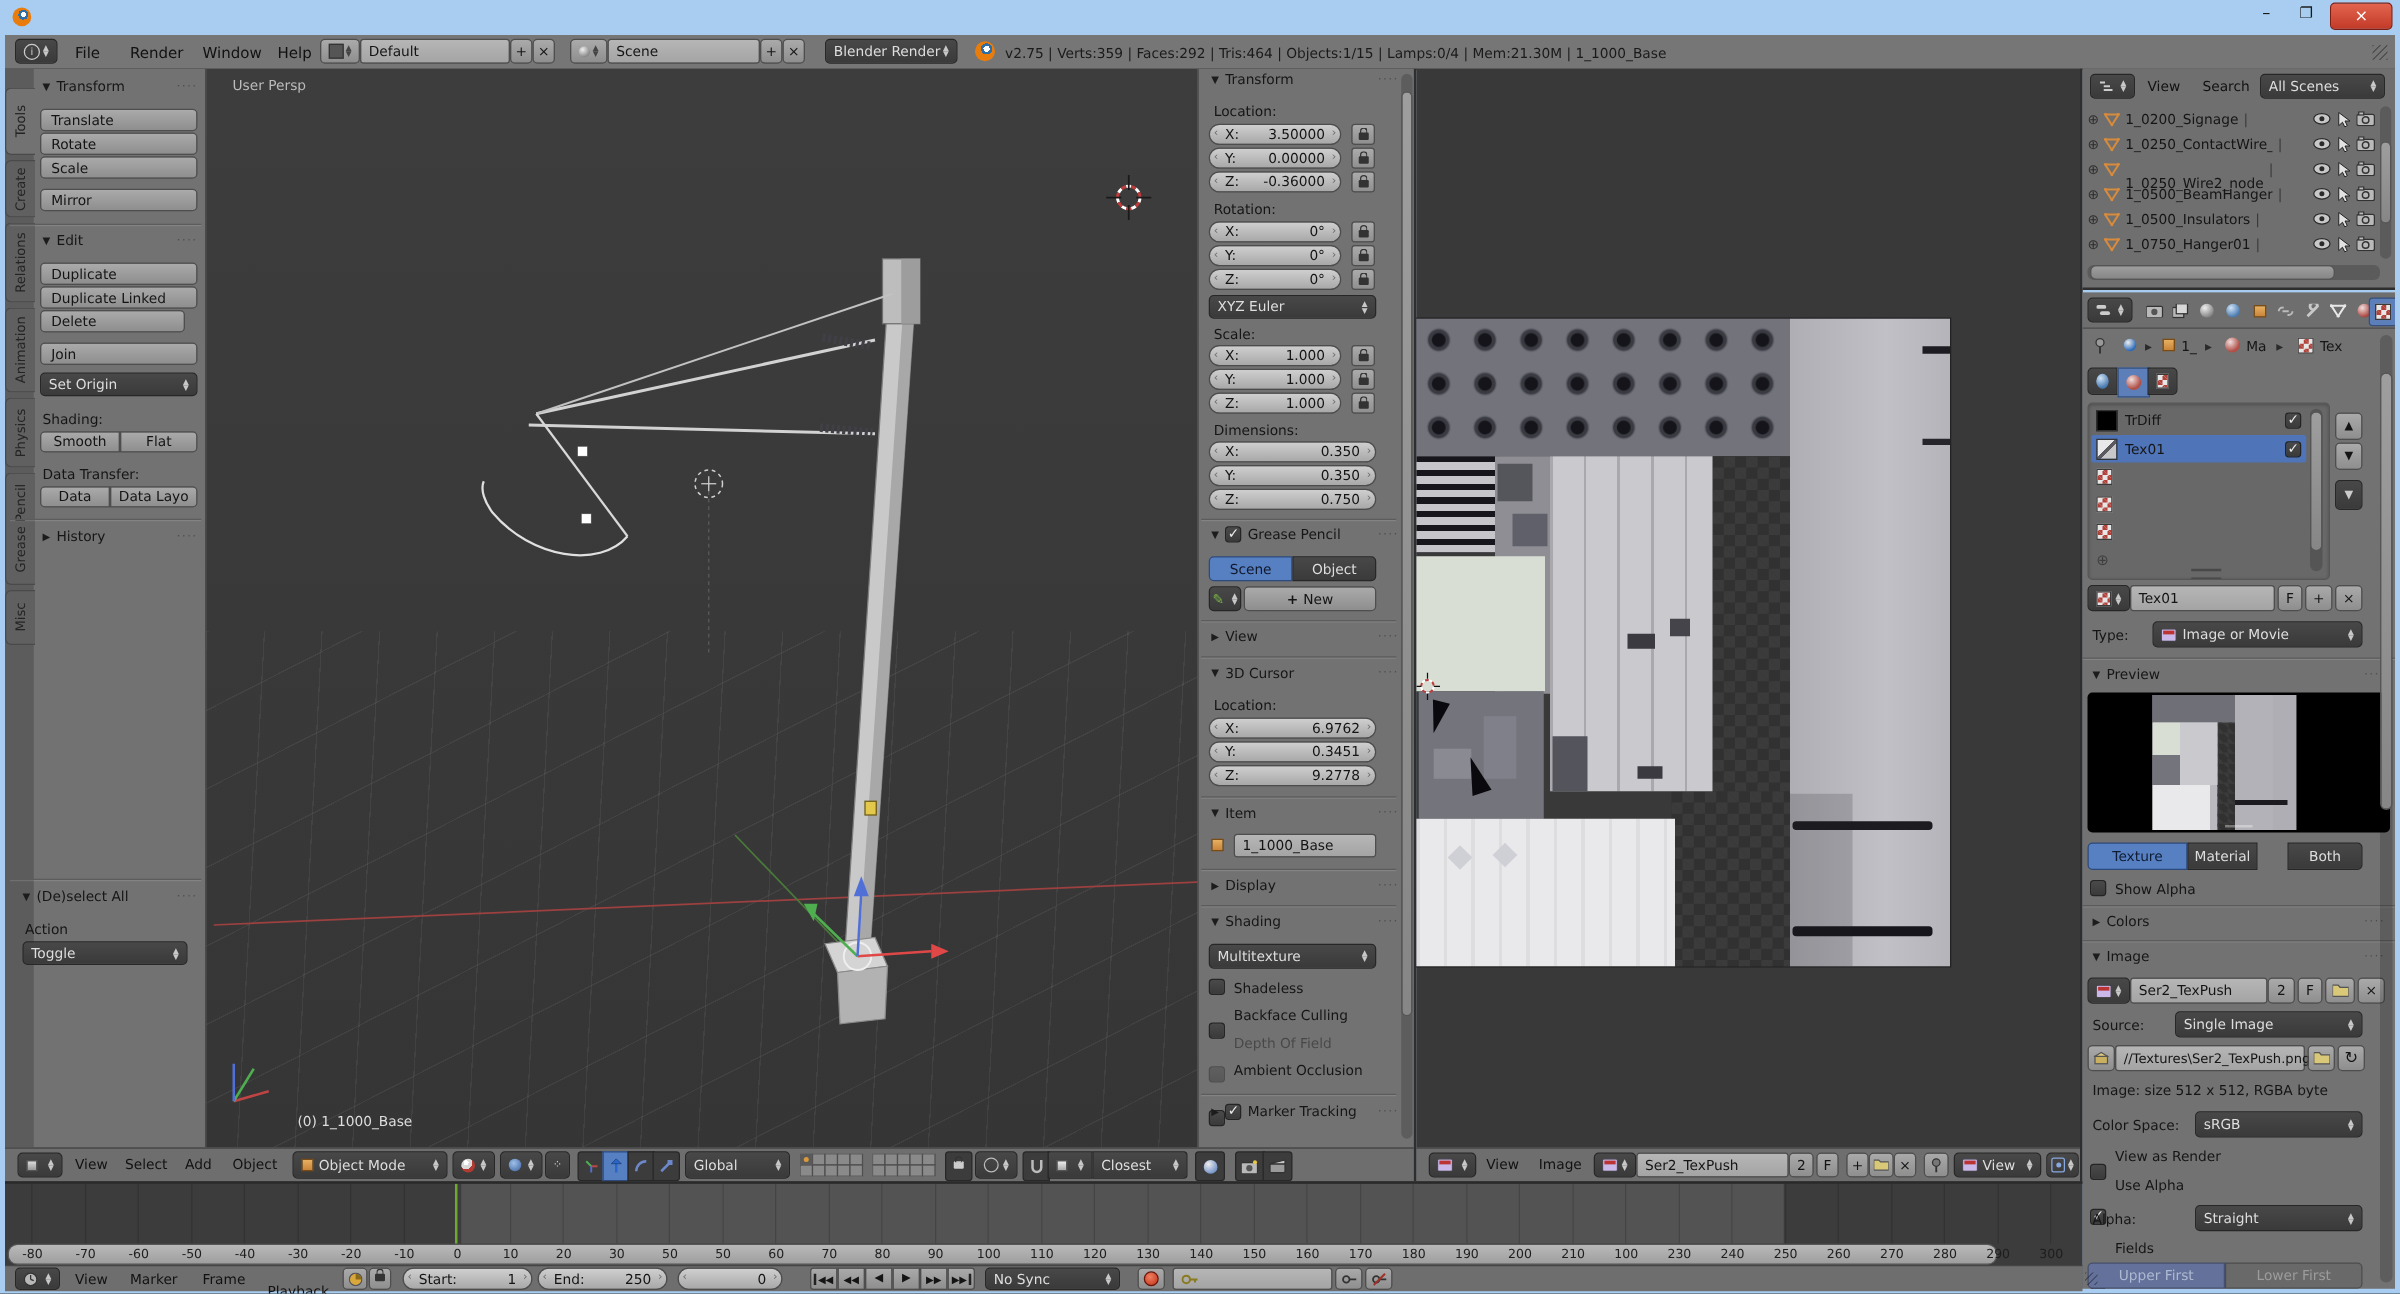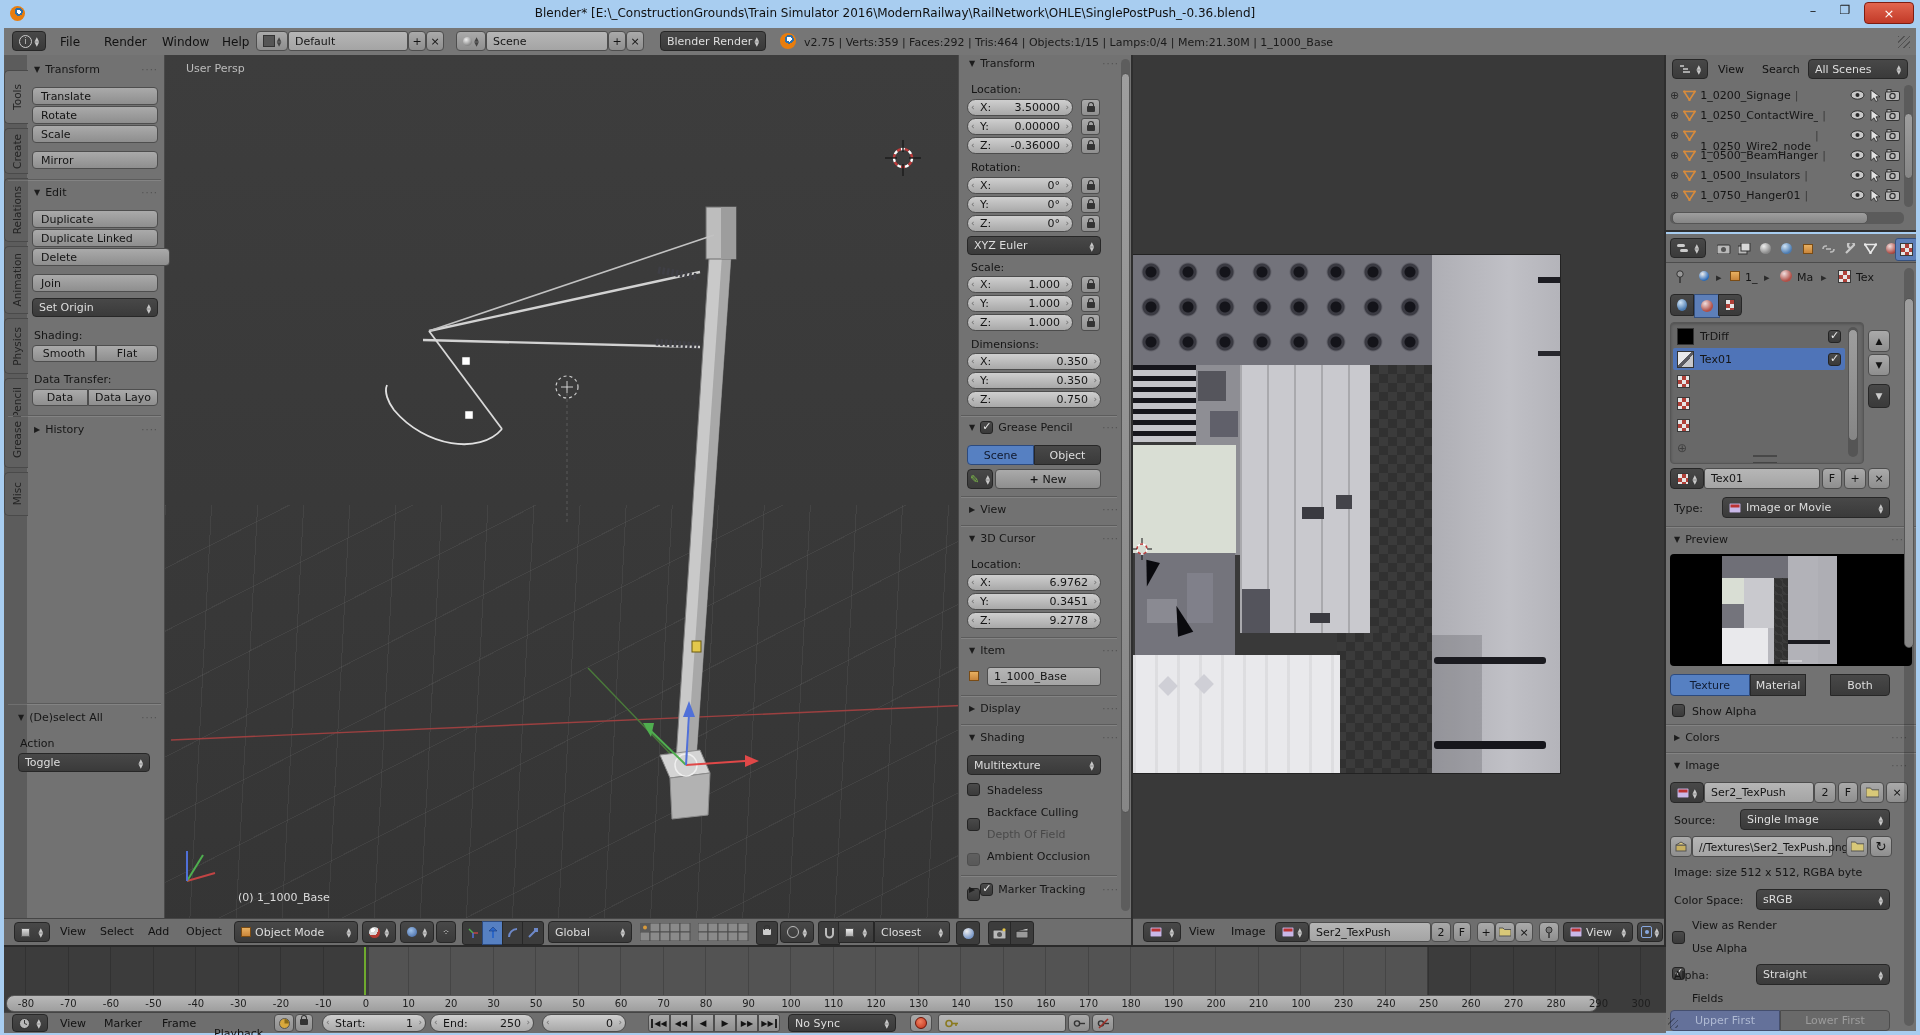--- a/index.html
+++ b/index.html
@@ -46,21 +46,20 @@
   .scrt{background:rgba(0,0,0,.18);border-radius:5px;}
   .scrh{background:linear-gradient(#9e9e9e,#868686);border:1px solid #555;border-radius:5px;box-sizing:border-box;}
 </style>
 </head>
 <body>
 
 <div id="app">
 
   <div class="r" style="left:0;top:0;width:1920px;height:28px;">
     <div class="r" style="left:10px;top:6px;width:15px;height:15px;border-radius:50%;background:radial-gradient(circle at 58% 38%, #fff 0 2px, #2f6fa8 2px 4px, #e87d0d 4px);"></div>
-    <div class="r txt" style="left:0;top:6px;width:1790px;text-align:center;font-size:12px;color:#101010;">Blender* [E:\_ConstructionGrounds\Train Simulator 2016\ModernRailway\RailNetwork\OHLE\SinglePostPush_-0.36.blend]</div>
     <div class="r" style="left:1798px;top:3px;width:30px;height:20px;text-align:center;color:#1a1a1a;font-size:13px;">–</div>
     <div class="r" style="left:1830px;top:3px;width:30px;height:20px;text-align:center;color:#1a1a1a;font-size:12px;">❐</div>
     <div class="r" style="left:1864px;top:2px;width:50px;height:22px;background:linear-gradient(#e2654f,#c23a28);border:1px solid #7e1d12;border-radius:4px;color:#fff;font-size:13px;display:flex;align-items:center;justify-content:center;box-sizing:border-box;">×</div>
   </div>
 
   <div class="r" style="left:4px;top:28px;width:1912px;height:27px;background:#767676;border-bottom:1px solid #3f3f3f;">
     <div class="r dk" style="left:8px;top:3px;width:34px;height:20px;">
       <span style="width:11px;height:11px;border-radius:50%;border:1.5px solid #ccc;color:#ccc;font-size:8px;display:flex;align-items:center;justify-content:center;">i</span>
       <span class="dda">
           <span>▲</span>
@@ -203,21 +202,21 @@
       <div class="r btn left" style="left:28px;top:70px;width:126px;height:18px;">Scale</div>
       <div class="r btn left" style="left:28px;top:96px;width:126px;height:18px;">Mirror</div>
       <div class="r sep" style="left:4px;top:124px;width:153px;"></div>
       <div class="r hdrp" style="left:30px;top:131px;width:124px;">
           <span class="tri">▼</span>
           <span>Edit</span>
           <span class="dots">····</span>
         </div>
       <div class="r btn left" style="left:28px;top:155px;width:126px;height:18px;">Duplicate</div>
       <div class="r btn left" style="left:28px;top:174px;width:126px;height:18px;">Duplicate Linked</div>
-      <div class="r btn left" style="left:28px;top:193px;width:138px;height:18px;">Delete</div>
+      <div class="r btn left" style="left:28px;top:193px;width:116px;height:18px;">Delete</div>
       <div class="r btn left" style="left:28px;top:219px;width:126px;height:18px;">Join</div>
       <div class="r dk" style="left:28px;top:243px;width:126px;height:19px;">
           <span>Set Origin</span>
           <span class="dda">
             <span>▲</span>
             <span>▼</span>
           </span>
         </div>
       <div class="r txt" style="left:30px;top:274px;">Shading:</div>
       <div class="r btn" style="left:28px;top:290px;width:64px;height:17px;border-radius:4px 0 0 4px;">Smooth</div>
@@ -1109,21 +1108,21 @@
           <span>▼</span>
         </span>
       </div>
 
     <div class="r btn icobox" style="left:4px;top:602px;width:22px;height:21px;">
         <svg width="12" height="11">
           <rect x="1" y="4" width="10" height="6" fill="#c8b060" stroke="#555"></rect>
           <polygon points="1,4 6,1 11,4" fill="#e0cc80" stroke="#555"></polygon>
         </svg>
       </div>
-    <div class="r fld" style="left:26px;top:602px;width:141px;height:21px;font-size:10.5px;">//Textures\Ser2_TexPush.png</div>
+    <div class="r fld" style="left:26px;top:602px;width:152px;height:21px;font-size:10.5px;">//Textures\Ser2_TexPush.png</div>
     <div class="r btn icobox" style="left:180px;top:602px;width:22px;height:21px;">
         <svg width="13" height="11">
           <path d="M0,10 V1 h4.5 l1.5,1.8 H13 V10 Z" fill="#d8c878" stroke="#555"></path>
         </svg>
       </div>
     <div class="r btn" style="left:204px;top:602px;width:22px;height:21px;font-size:13px;">↻</div>
 
     <div class="r txt" style="left:8px;top:632px;">Image: size 512 x 512, RGBA byte</div>
 
     <div class="r txt" style="left:8px;top:660px;">Color Space:</div>

